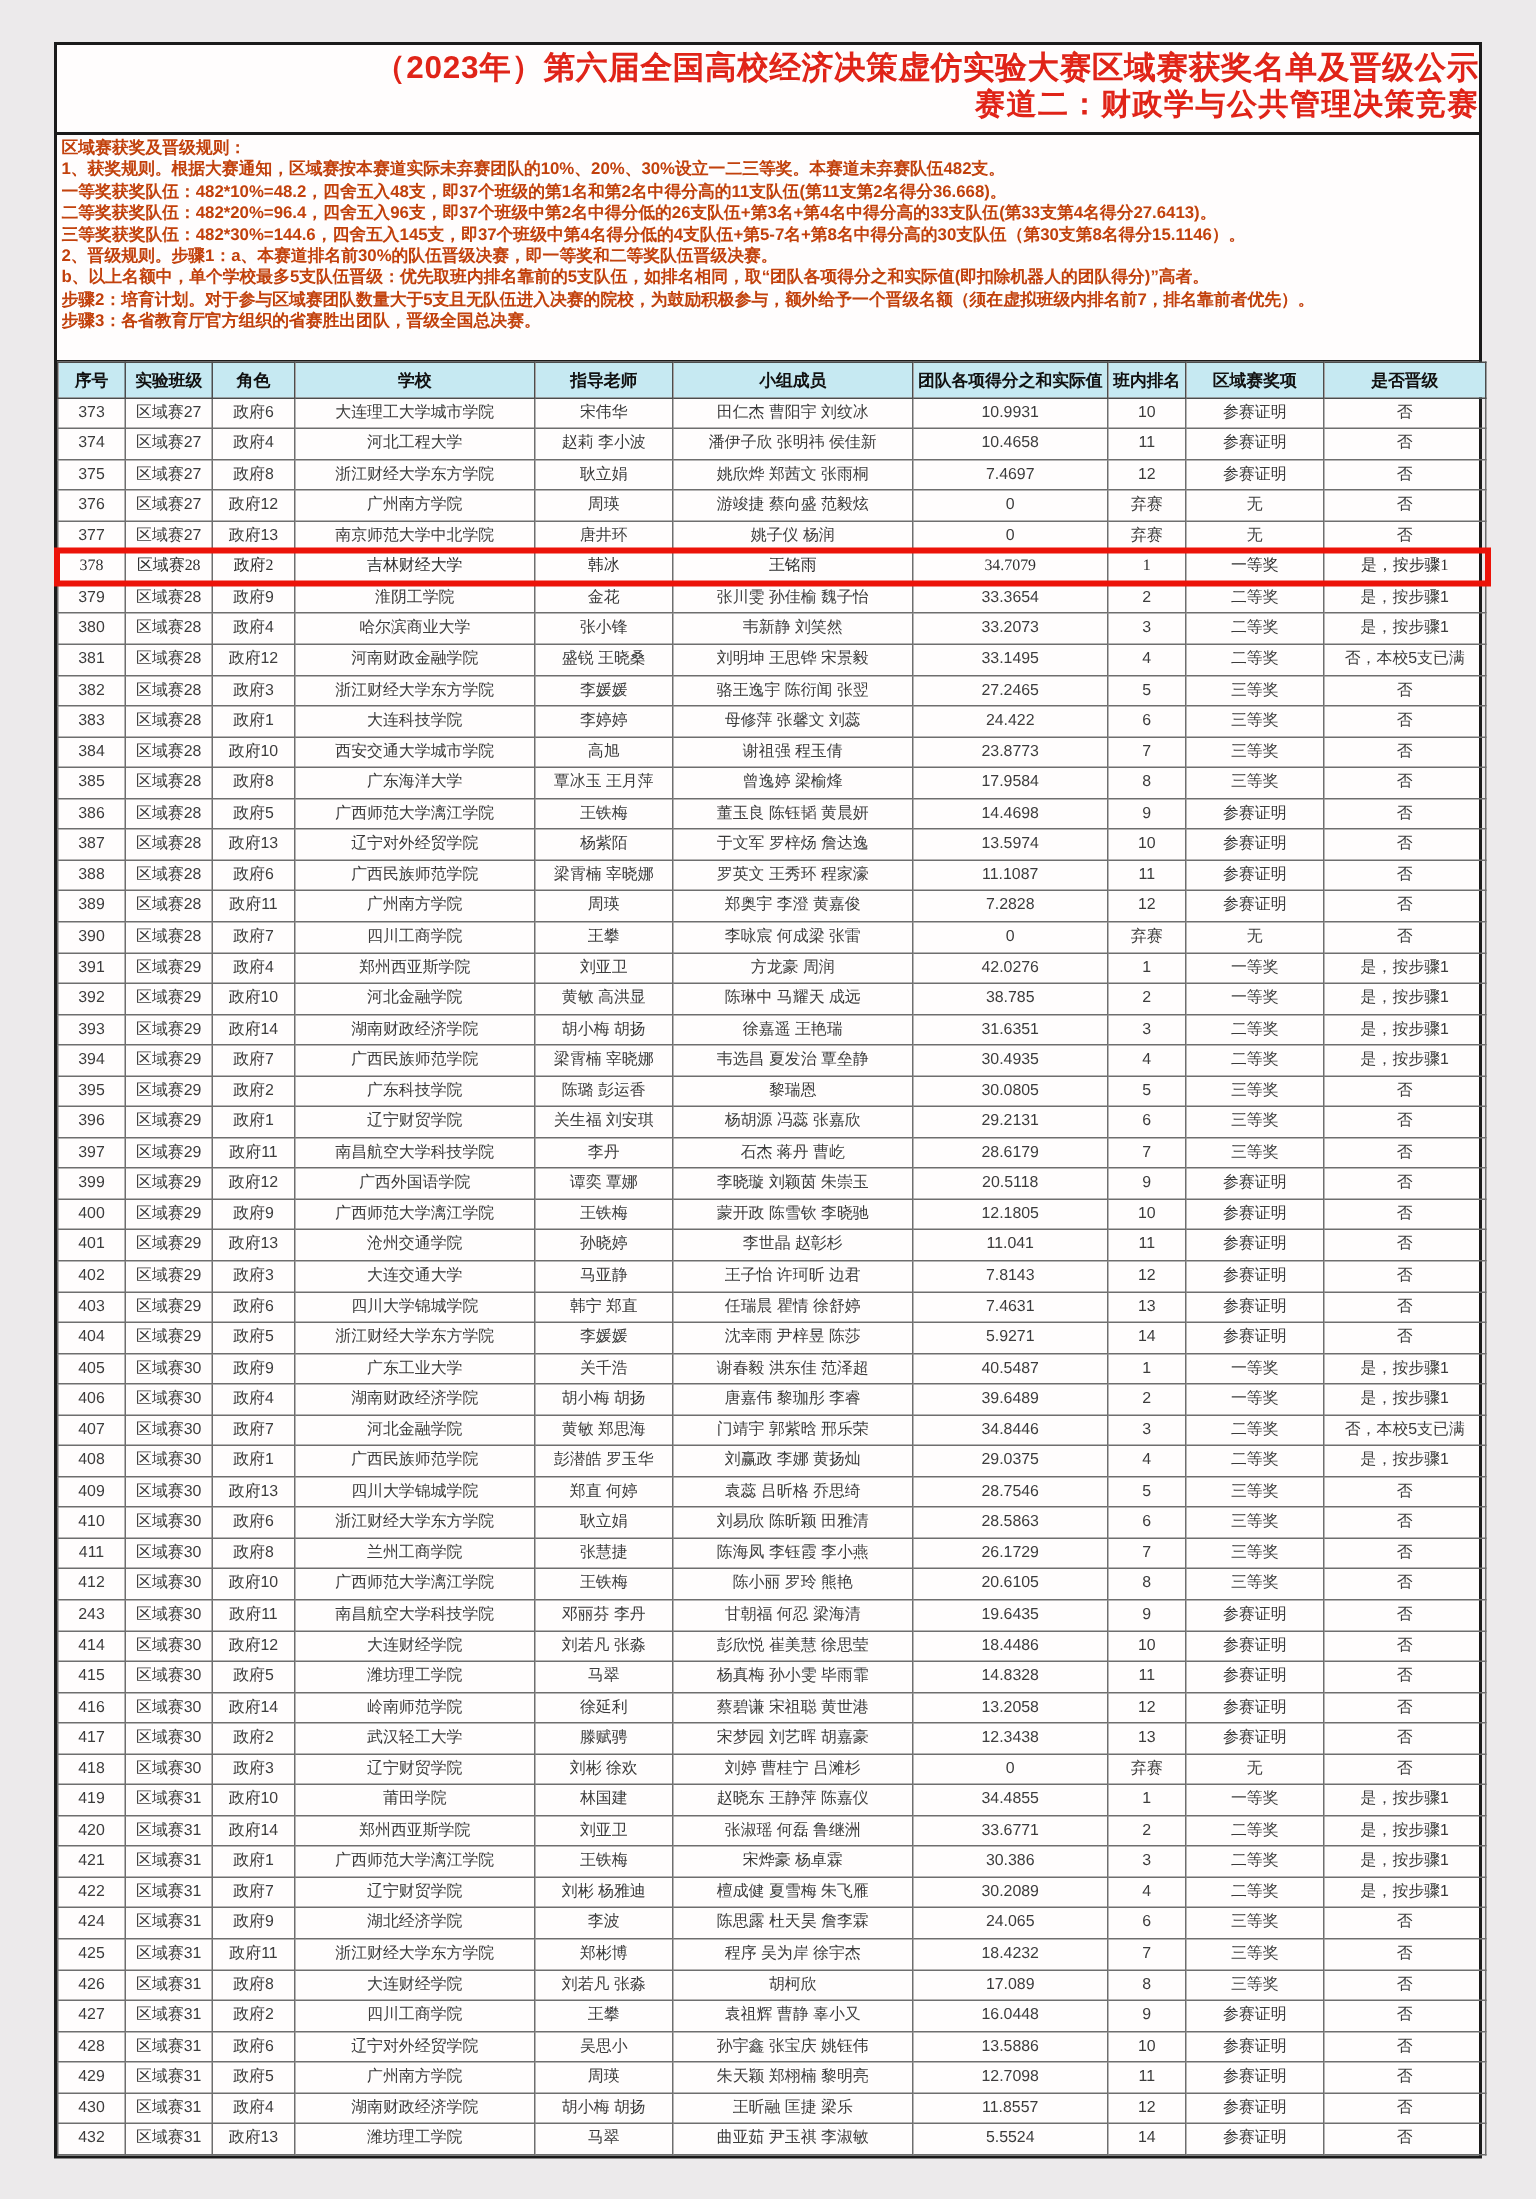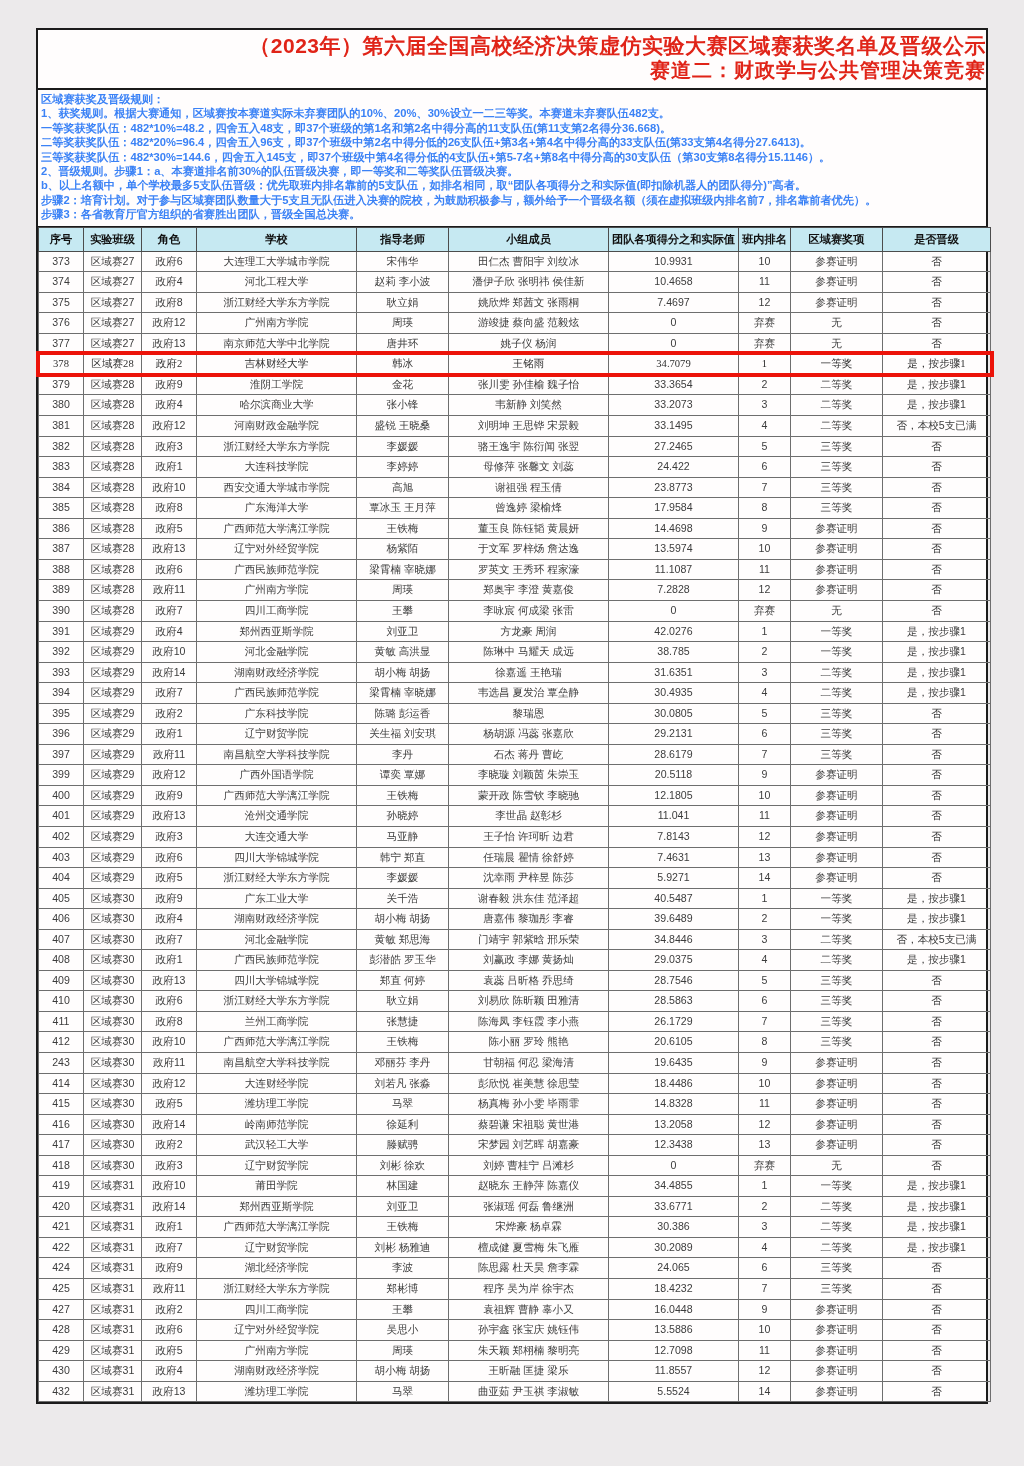--- a/index.html
+++ b/index.html
@@ -18,23 +18,23 @@
   .title-block{
     text-align:right;
     color:#e02418;
     font-weight:bold;
     padding:3px 0 5px;
     border-bottom:2px solid #1b1b1b;
   }
   .title-line1{font-size:21px;line-height:25px;letter-spacing:0.5px;}
   .title-line2{font-size:20px;line-height:25px;letter-spacing:1px;}
   .rules{
-    padding:2px 3px 4px;
+    padding:2px 3px 18px;
     border-bottom:1px solid #1b1b1b;
-    color:#3b82f6;
+    color:#c2410c;
   }
   .rules div{
     font-size:11.2px;
     font-weight:bold;
     line-height:14.4px;
     white-space:nowrap;
     overflow:hidden;
   }
   table{
     width:100%;
@@ -725,20 +725,32 @@
           <td>政府11</td>
           <td>浙江财经大学东方学院</td>
           <td>郑彬博</td>
           <td>程序 吴为岸 徐宇杰</td>
           <td>18.4232</td>
           <td>7</td>
           <td>三等奖</td>
           <td>否</td>
         </tr>
         <tr>
+          <td>426</td>
+          <td>区域赛31</td>
+          <td>政府8</td>
+          <td>大连财经学院</td>
+          <td>刘若凡 张淼</td>
+          <td>胡柯欣</td>
+          <td>17.089</td>
+          <td>8</td>
+          <td>三等奖</td>
+          <td>否</td>
+        </tr>
+        <tr>
           <td>427</td>
           <td>区域赛31</td>
           <td>政府2</td>
           <td>四川工商学院</td>
           <td>王攀</td>
           <td>袁祖辉 曹静 辜小又</td>
           <td>16.0448</td>
           <td>9</td>
           <td>参赛证明</td>
           <td>否</td>

